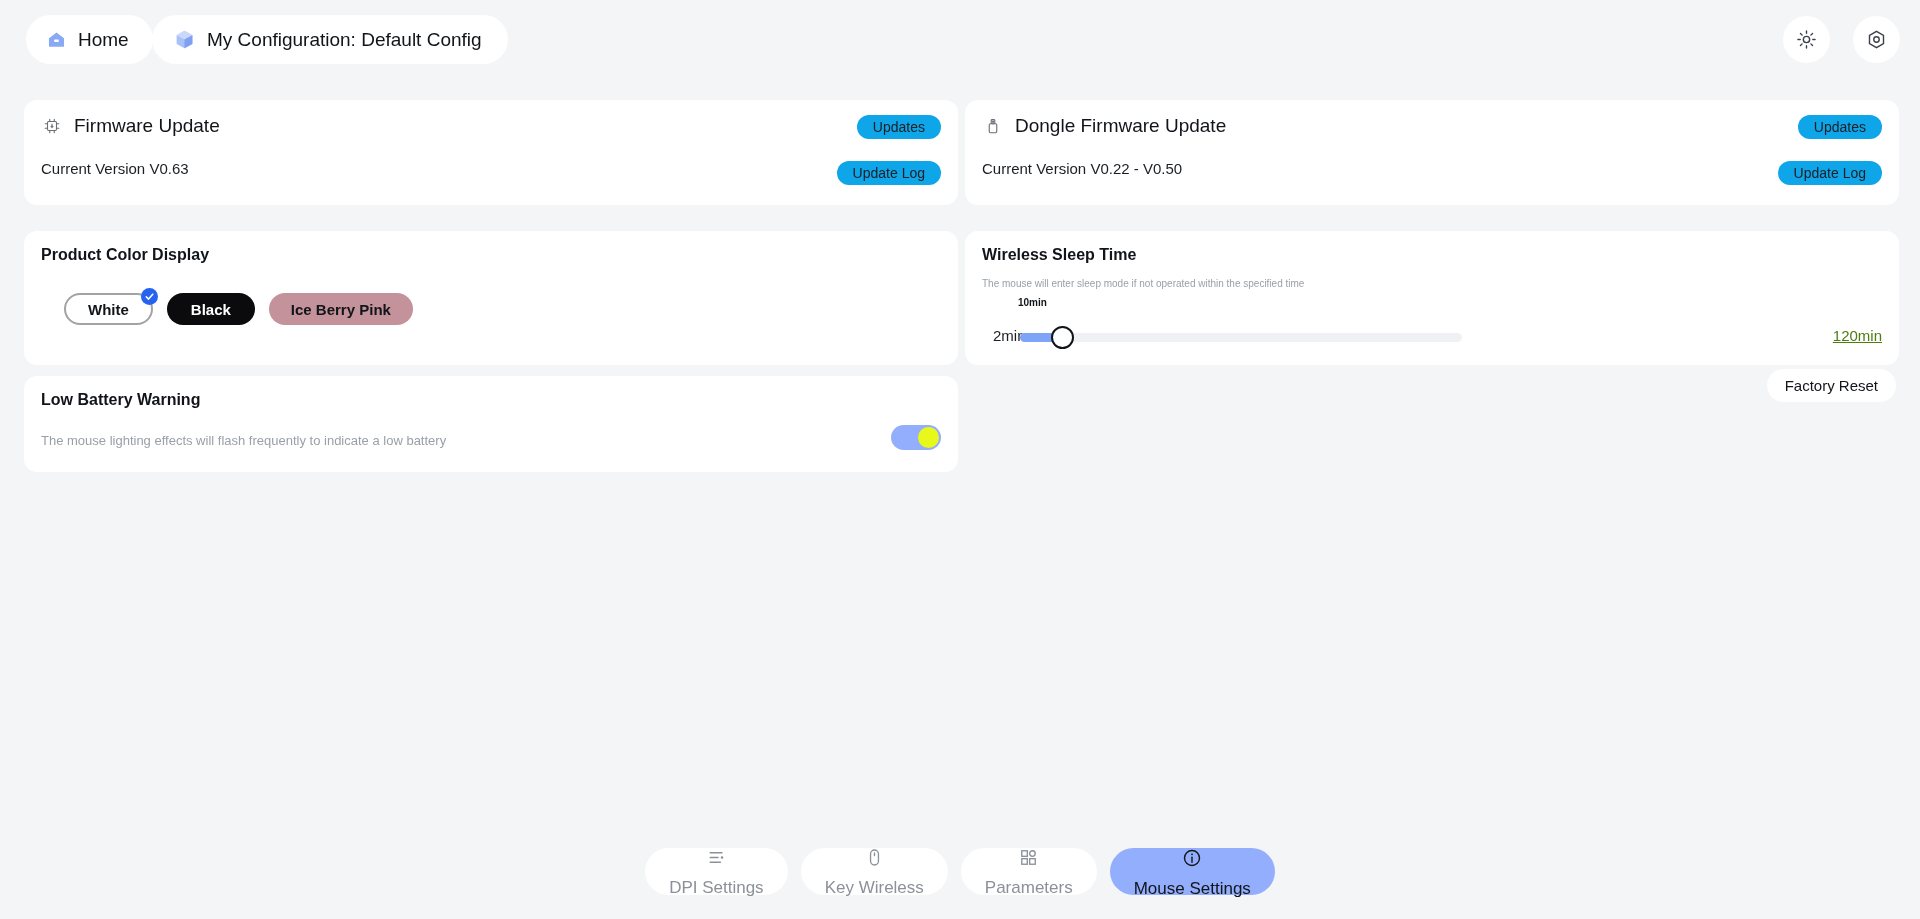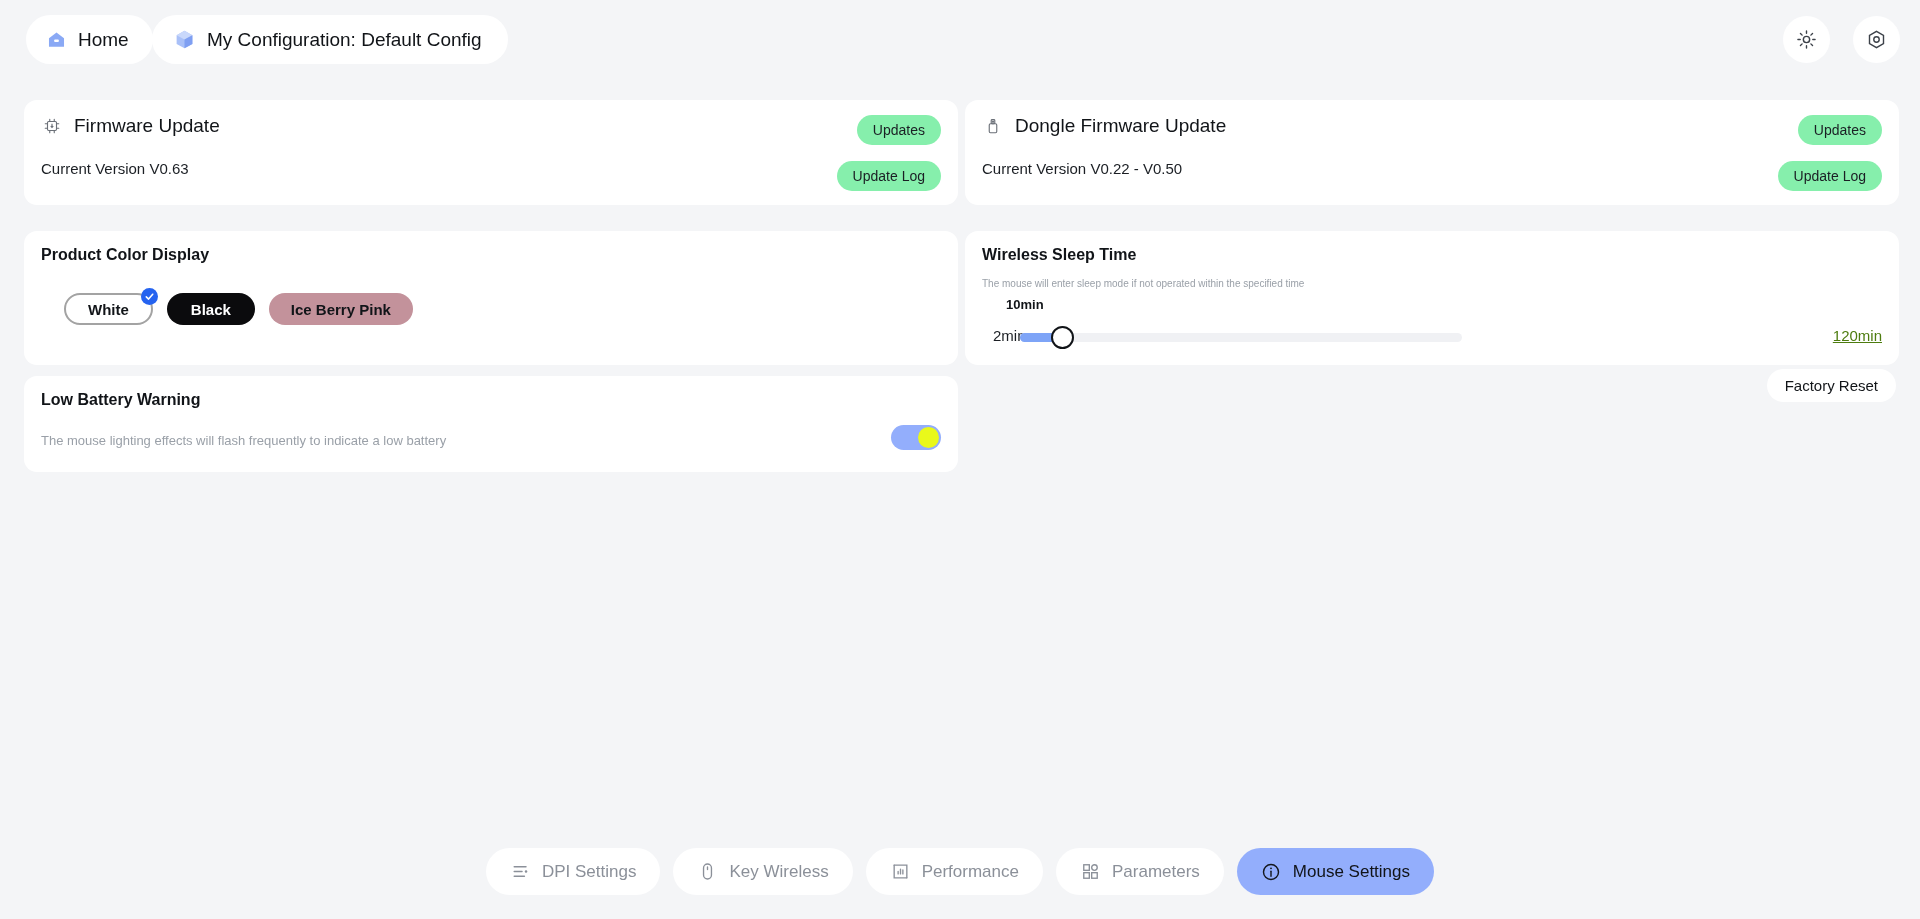--- a/index.html
+++ b/index.html
@@ -62,25 +62,25 @@
     font-size: 16px; font-weight: bold; color: #111418;
   }
 
   .sub-version {
     position: absolute; left: 17px; top: 60px;
     font-size: 15px; color: #1b1f24;
   }
 
   .gray-btn {
     position: absolute;
-    background: #86efac; border: none;
+    background: #0ea5e9; border: none;
     border-radius: 17px;
     font-family: "Liberation Sans", sans-serif;
     font-size: 14px; color: #1b1f24;
-    padding: 0 16px; height: 30px;
+    padding: 0 16px; height: 24px;
     display: flex; align-items: center; justify-content: center;
     cursor: pointer;
   }
   .btn-updates-1 { right: 17px; top: 15px; }
   .btn-log-1     { right: 17px; top: 61px; }
   .btn-updates-2 { right: 17px; top: 15px; }
   .btn-log-2     { right: 17px; top: 61px; }
 
   
   .chip-row { position: absolute; left: 40px; top: 62px; display: flex; gap: 14px; }
@@ -97,22 +97,22 @@
   .chip-check {
     position: absolute; right: -7px; top: -7px;
     width: 17px; height: 17px; border-radius: 50%;
     background: #2563f0;
     display: flex; align-items: center; justify-content: center;
   }
 
   
   .sleep-desc { position: absolute; left: 17px; top: 47px; font-size: 10px; color: #9aa0a8; }
   .sleep-value {
-    position: absolute; top: 66px; left: 41px;
-    font-size: 13px; font-weight: bold; color: #111418;
+    position: absolute; top: 66px; left: 53px;
+    font-size: 10px; font-weight: bold; color: #111418;
   }
   .slider-wrap { position: absolute; left: 0; top: 91px; width: 934px; height: 32px; }
   .slider-min { position: absolute; left: 28px; top: 5px; font-size: 15px; color: #1b1f24; }
   .slider-max { position: absolute; right: 17px; top: 5px; font-size: 15px; color: #4d7c0f; text-decoration: underline; }
   .track {
     position: absolute; left: 55px; top: 11px; width: 442px; height: 9px;
     background: #f0f1f4; border-radius: 5px;
   }
   .track-fill {
     position: absolute; left: 0; top: 0; height: 9px; width: 38px;
@@ -152,21 +152,21 @@
   
   .bottomnav {
     position: absolute; left: 0; bottom: 24px; width: 1920px;
     display: flex; justify-content: center; align-items: center; gap: 13px;
   }
   .nav-item {
     height: 47px; padding: 0 24px;
     background: #ffffff; border-radius: 24px;
     display: flex; align-items: center; gap: 11px;
     font-size: 17px; color: #8b9099;
-    cursor: pointer; white-space: nowrap;
+    cursor: pointer; white-space: nowrap; flex-direction: column;
   }
   .nav-item.active { background: #93aefc; color: #111418; }
   .nav-icon { display: flex; align-items: center; justify-content: center; width: 21px; height: 21px; }
 </style>
 </head>
 <body>
 
 <div class="page">
 
   <div class="topbar">
@@ -306,30 +306,20 @@
     <div class="nav-item">
       <span class="nav-icon">
         <svg width="19" height="19" viewBox="0 0 24 24" fill="none" stroke="#8b9099" stroke-width="1.7">
           <rect x="7" y="2.5" width="10" height="19" rx="5"></rect>
           <path d="M12 6.2v3.4" stroke-linecap="round"></path>
         </svg>
       </span>
       <span>Key Wireless</span>
     </div>
 
-    <div class="nav-item">
-      <span class="nav-icon">
-        <svg width="19" height="19" viewBox="0 0 24 24" fill="none" stroke="#8b9099" stroke-width="1.7" stroke-linecap="round">
-          <path d="M4 4v16h16"></path>
-          <path d="M4 4h16v16"></path>
-          <path d="M9 15v-3M12 15V9M15 15v-5"></path>
-        </svg>
-      </span>
-      <span>Performance</span>
-    </div>
 
     <div class="nav-item">
       <span class="nav-icon">
         <svg width="19" height="19" viewBox="0 0 24 24" fill="none" stroke="#8b9099" stroke-width="1.7">
           <rect x="3.5" y="3.5" width="7" height="7"></rect>
           <circle cx="17" cy="7" r="3.5"></circle>
           <rect x="3.5" y="13.5" width="7" height="7"></rect>
           <rect x="13.5" y="13.5" width="7" height="7"></rect>
         </svg>
       </span>

